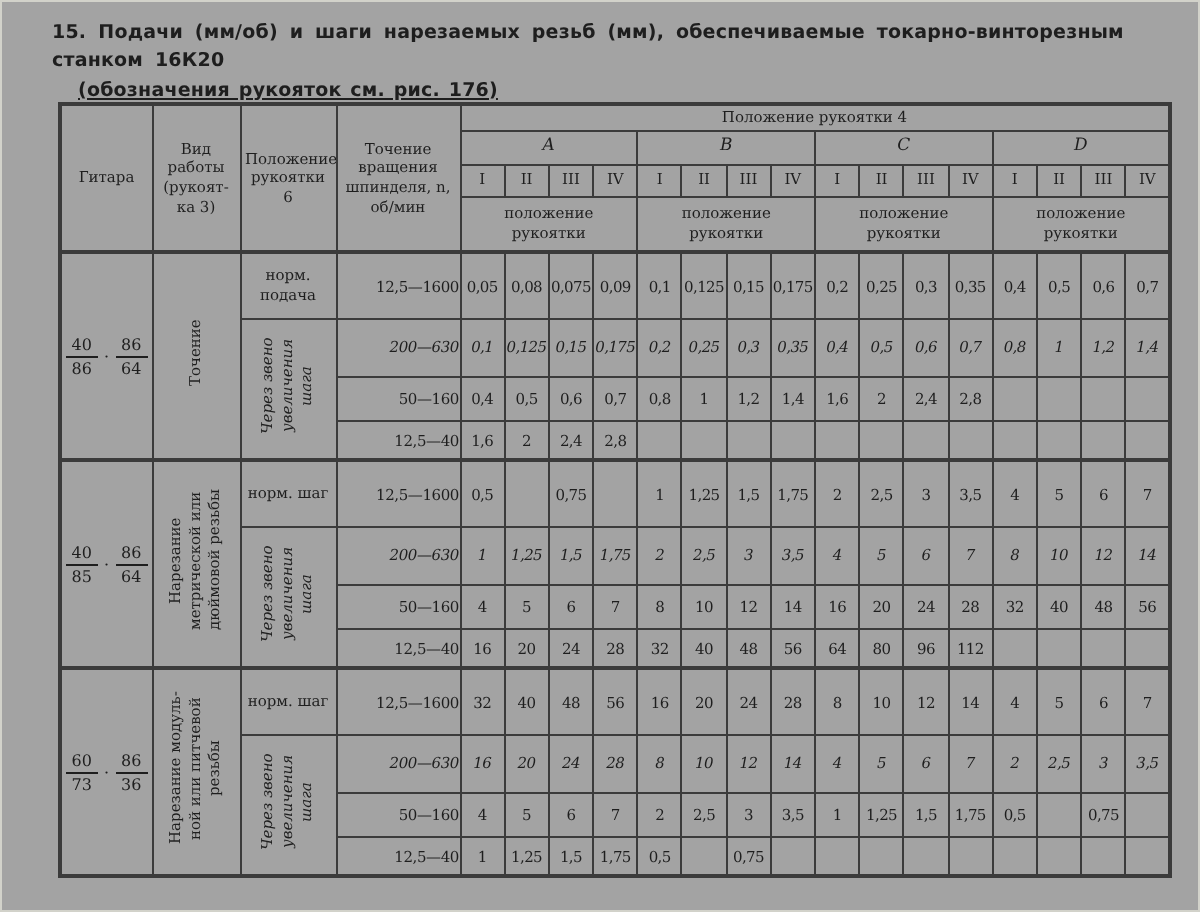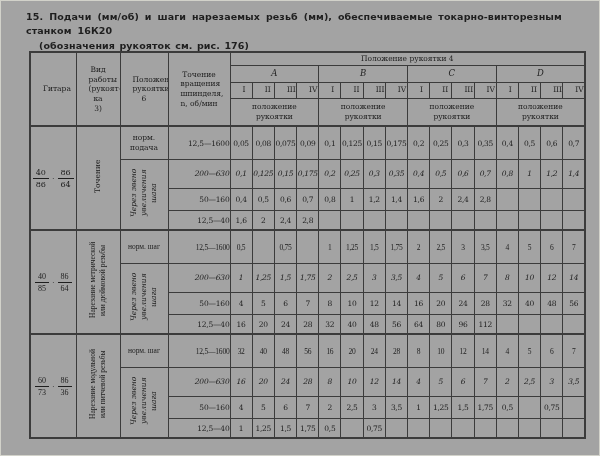--- a/index.html
+++ b/index.html
@@ -7,45 +7,45 @@
     position:relative; width:600px; height:456px; box-sizing:border-box;
     background:#a3a3a3; border:1px solid #d2d2ca; overflow:hidden;
     font-family:"DejaVu Serif", serif; color:#1e1e1e;
   }
   .title {
     position:absolute; left:25px; top:9px; width:550px;
     font-family:"DejaVu Sans", sans-serif; font-weight:bold;
     font-size:9.5px; line-height:1.5; letter-spacing:0.1px; word-spacing:2.5px;
   }
   .t-num { padding-right:6px; }
-  .t-note { display:block; padding-left:13px; word-spacing:1px; }
+  .t-note { display:block; padding-left:13px; word-spacing:1px;text-decoration:underline; }
 
   table.feed {
     position:absolute; left:28px; top:50px; width:557px;
     border-collapse:collapse; table-layout:fixed;
     border:2px solid #3b3b3b;
   }
   th, td {
     border:1px solid #3b3b3b; padding:0; text-align:center;
     vertical-align:middle; font-weight:normal; overflow:hidden;
   }
-  thead th { font-size:7.5px; line-height:1.3; padding:1px 12px; }
+  thead th { font-size:7.5px; line-height:1.3; padding:1px 2px; }
   tr.h1 { height:13px; }
   tr.h2 { height:17px; }
   tr.h3 { height:16px; }
   tr.h4 { height:28px; }
   th.grp { font-style:italic; font-size:8.5px; }
   th.sub { font-size:7.5px; }
   thead tr.h4 th, thead th[rowspan] { border-bottom:2px solid #3b3b3b; }
 
   tbody tr.r0 { height:33px; }
   tbody tr.r1 { height:29px;font-style:italic; }
   tbody tr.r2 { height:22px; }
   tbody tr.r3 { height:20px;margin-top:36px; }
-  tr.block-start td { border-top:2px solid #3b3b3b;font-family:Liberation Serif, serif; }
+  tr.block-start td { border-top:2px solid #3b3b3b; }
 
   td.gitara { font-size:8px; }
   .frac { display:inline-block; vertical-align:middle; text-align:center; }
   .fn { display:block; border-bottom:1px solid #1e1e1e; padding:0 3px 1px; }
   .fd { display:block; padding-top:1px; }
   .gdot { display:inline-block; margin:0 3px; vertical-align:middle; }
 
   .rotcell { vertical-align:middle; }
   .rot {
     display:inline-block; writing-mode:vertical-rl; transform:rotate(180deg);

